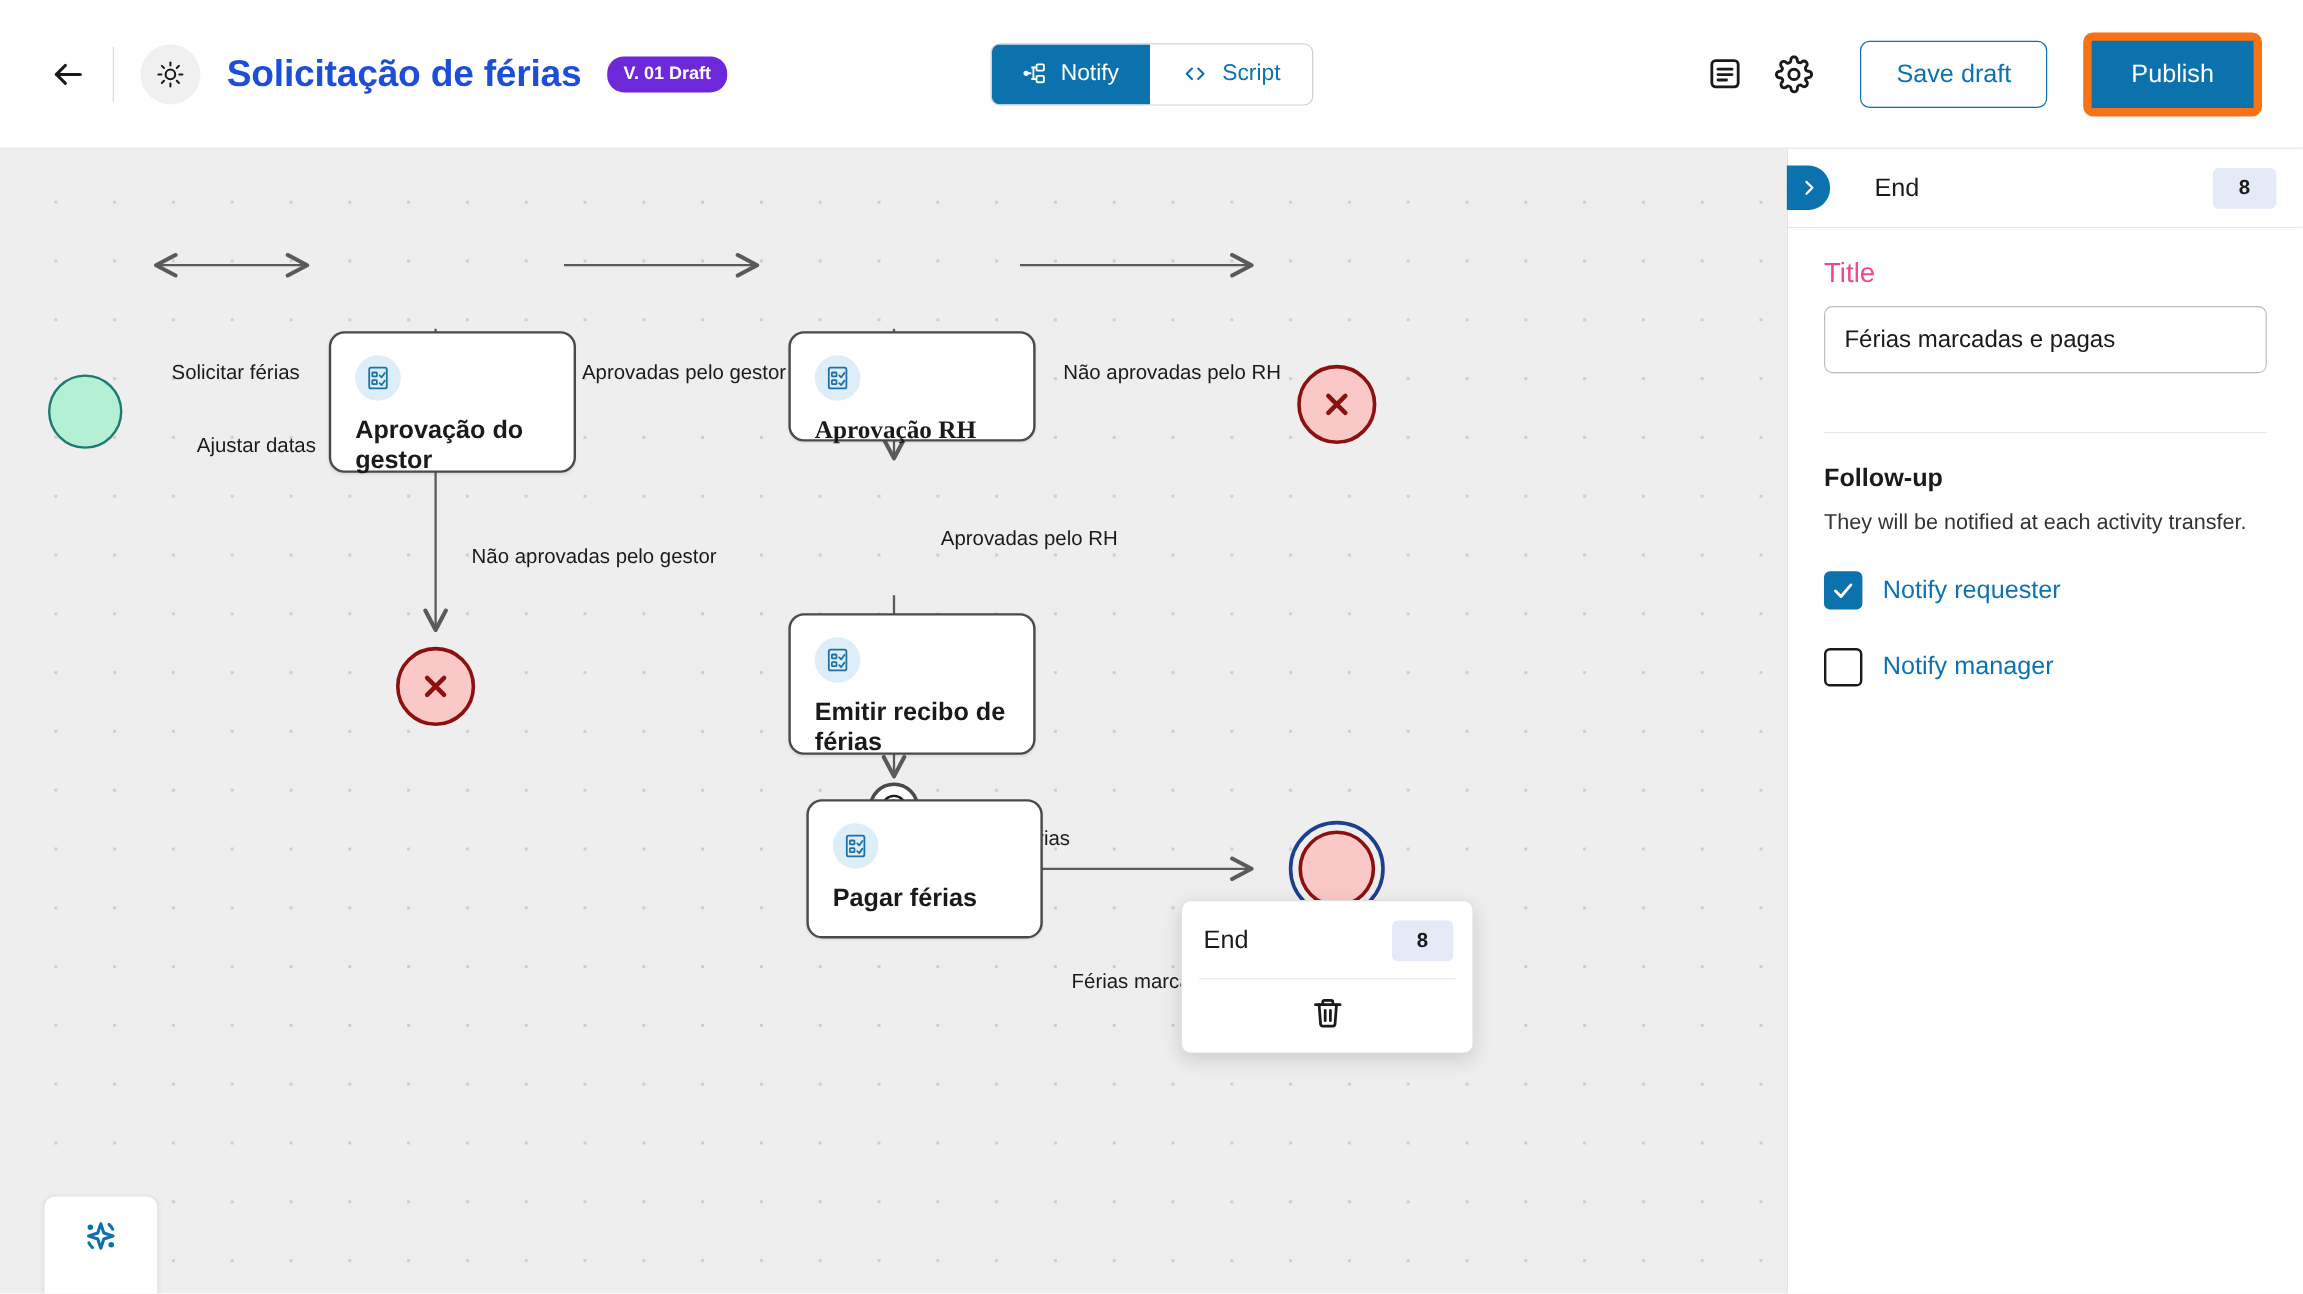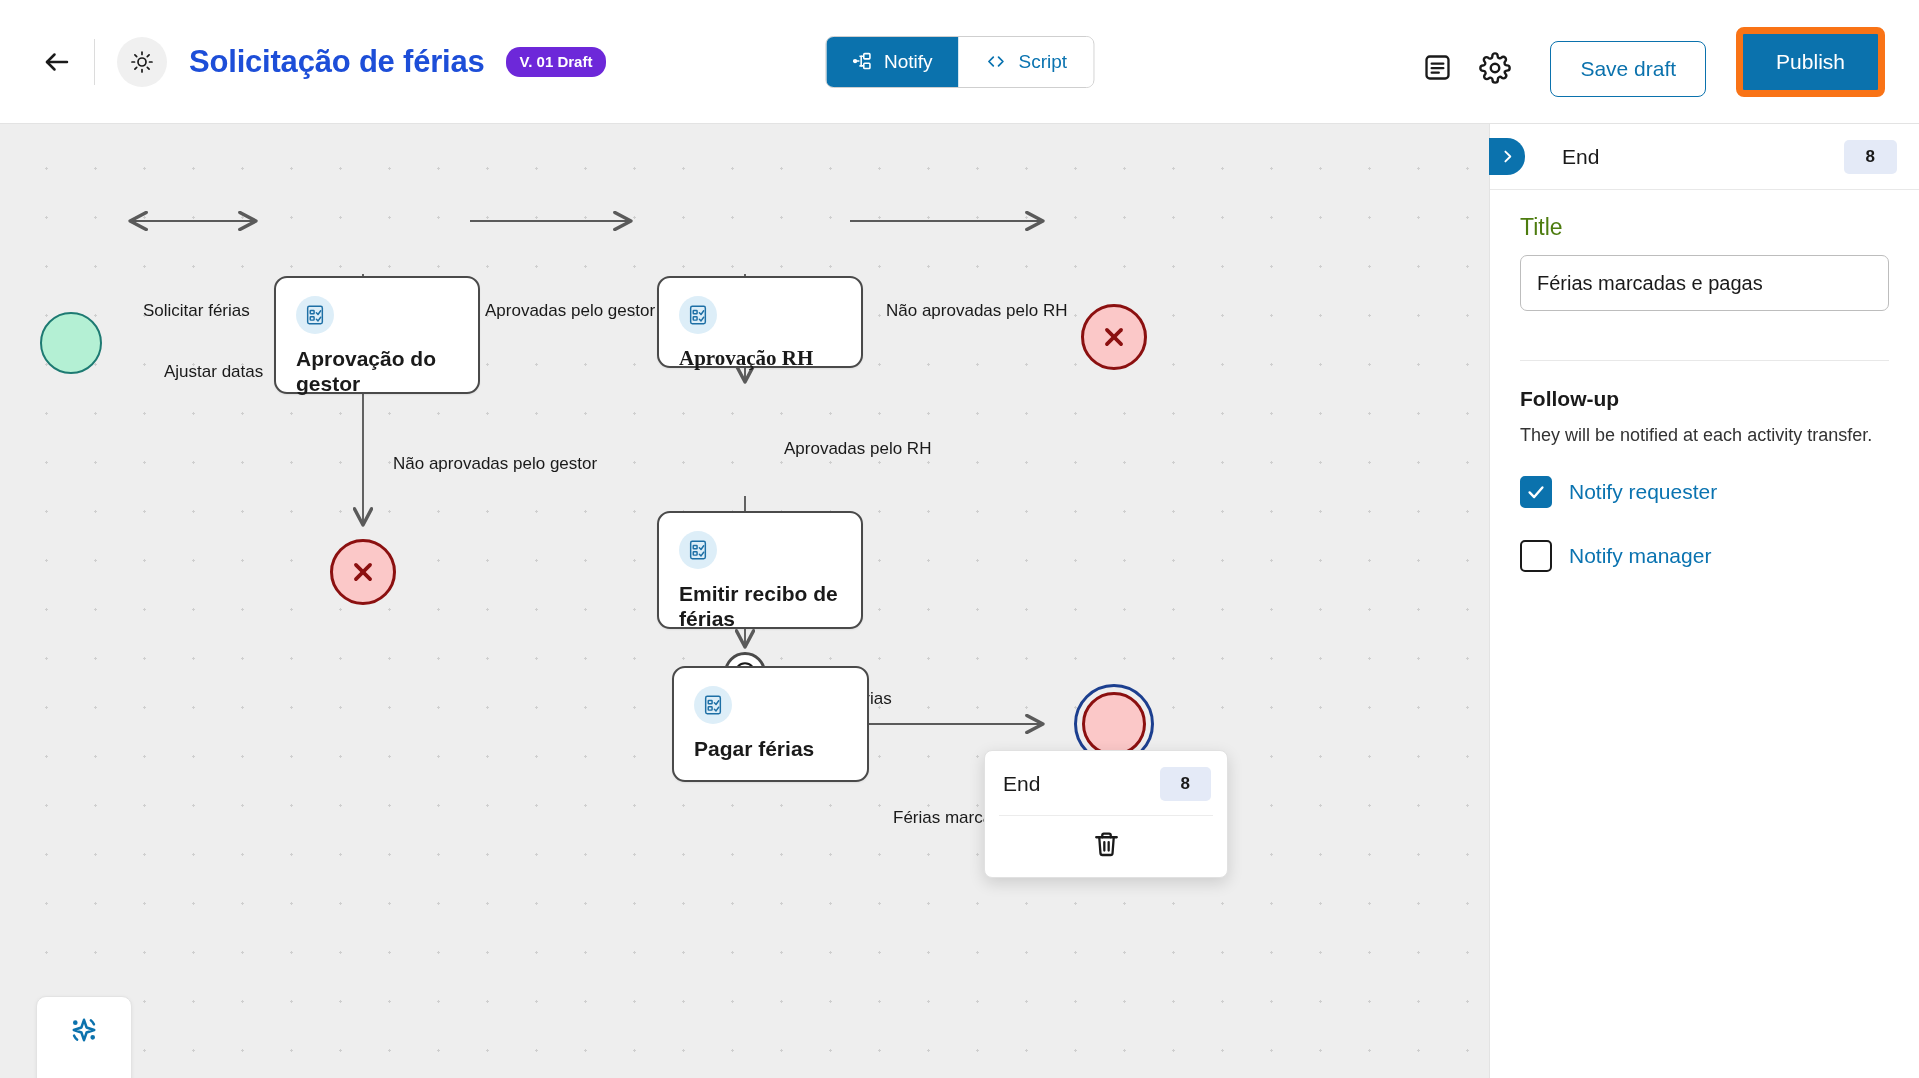--- a/index.html
+++ b/index.html
@@ -46,21 +46,21 @@
     position: absolute; left: 50%; transform: translateX(-50%);
     display: flex; border: 1px solid #cfcfcf; border-radius: 8px; overflow: hidden;
     background: #fff;
   }
   .seg {
     display: flex; align-items: center; gap: 11px;
     padding: 14px 26px; font-size: 19px; cursor: pointer;
     color: #0a73b0; background: #fff; white-space: nowrap;
   }
   .seg.active { background: #0b72ad; color: #ffffff; }
-  .hdr-right { margin-left: auto; display: flex; align-items: flex-end; gap: 0; }
+  .hdr-right { margin-left: auto; display: flex; align-items: center; gap: 0; }
   .icon-btn {
     width: 58px; height: 58px; display: flex; align-items: center; justify-content: center;
     cursor: pointer; color: #1a1a1a;
   }
   .btn-outline {
     margin-left: 26px;
     border: 1px solid #0b72ad; color: #0b72ad; background: #fff;
     font-size: 21px; border-radius: 8px;
     padding: 15px 29px; cursor: pointer; white-space: nowrap;
   }
@@ -177,21 +177,21 @@
     border-radius: 0 18px 18px 0;
     display: flex; align-items: center; justify-content: center;
     cursor: pointer;
   }
   .panel-title { font-size: 21px; color: #1a1a1a; margin-left: 72px; }
   .panel-badge {
     margin-left: auto; background: #e4eaf7; color: #1a1a1a;
     font-size: 17px; font-weight: 600; border-radius: 5px; padding: 7px 22px;
   }
   .panel-body { padding: 24px 30px 0 30px; }
-  .field-label { font-size: 23px; color: #4d7c0f; margin-bottom: 14px; }
+  .field-label { font-size: 23px; color: #ec4899; margin-bottom: 14px; }
   .text-input {
     width: 100%; height: 56px;
     border: 1px solid #bdbdbd; border-radius: 7px;
     font-size: 20px; color: #1a1a1a; padding: 0 16px;
     font-family: "Liberation Sans", sans-serif;
     background: #fff;
   }
   .panel-sep { height: 1px; background: #e8e8e8; margin: 49px 0 26px; }
   .sec-title { font-size: 21px; font-weight: 700; color: #1a1a1a; margin-bottom: 14px; }
   .sec-desc { font-size: 18px; color: #333333; margin-bottom: 30px; }

